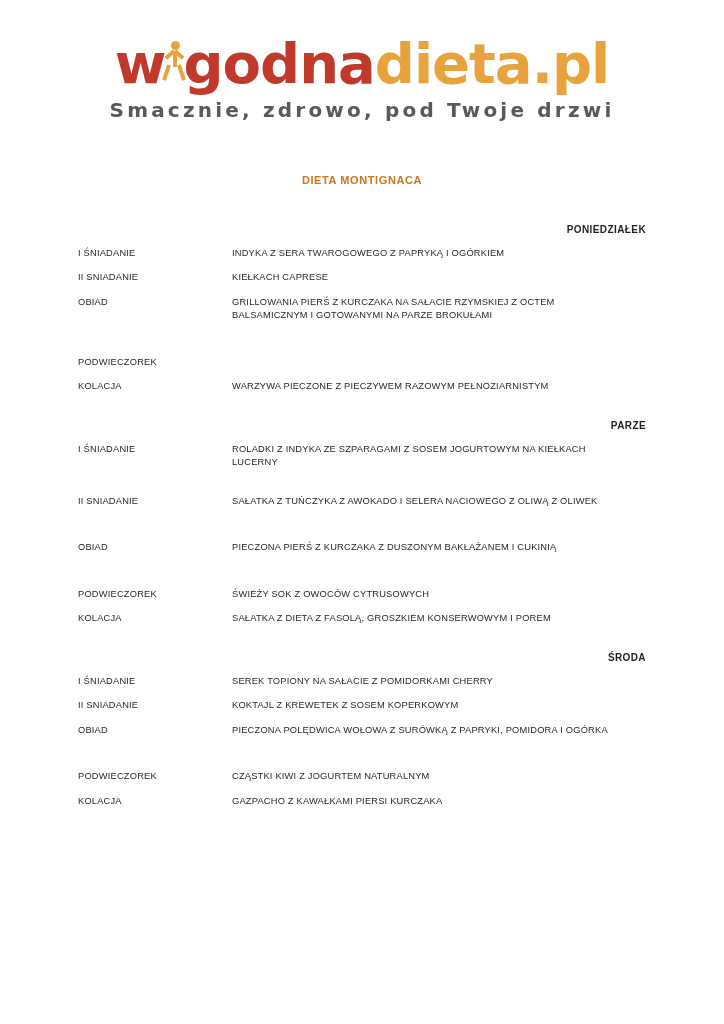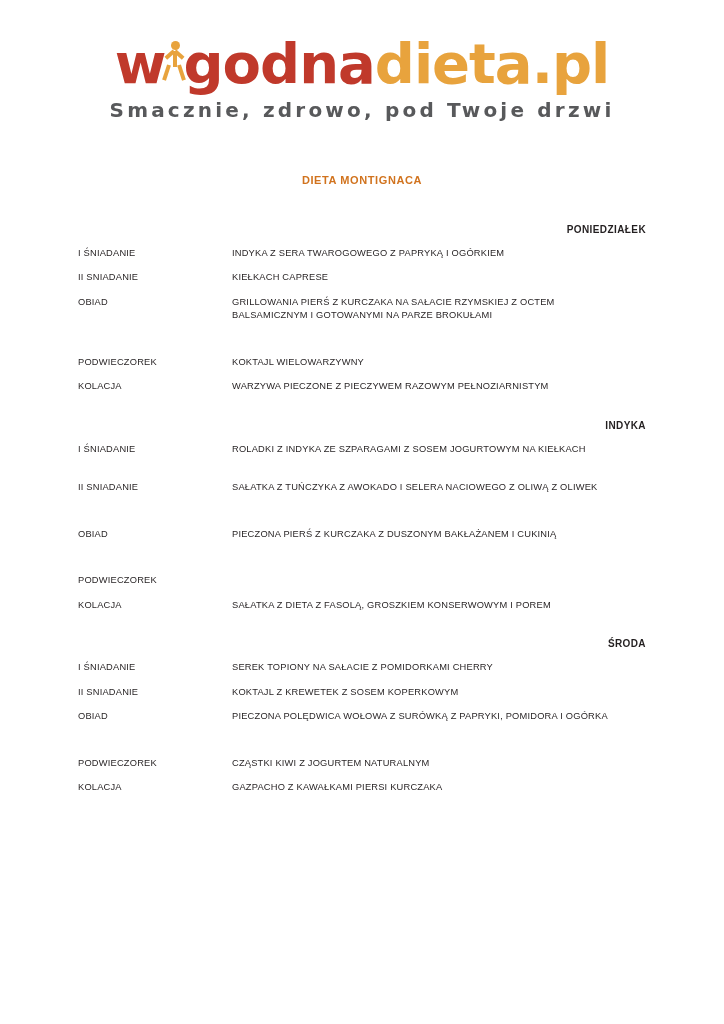--- a/index.html
+++ b/index.html
@@ -179,46 +179,46 @@
             <div class="meal-label">II SNIADANIE</div>
             <div class="meal-desc"><span>KIEŁKACH CAPRESE</span></div>
           </div>
           <div class="meal-row">
             <div class="meal-label">OBIAD</div>
             <div class="meal-desc"><span>GRILLOWANIA PIERŚ Z KURCZAKA NA SAŁACIE RZYMSKIEJ Z OCTEM</span><span class="line2">BALSAMICZNYM I GOTOWANYMI NA PARZE BROKUŁAMI</span></div>
           </div>
           <div class="spacer-md"></div>
           <div class="meal-row">
             <div class="meal-label">PODWIECZOREK</div>
-            <div class="meal-desc"><span>KOKTAJL WIELOWARZYWNY</span></div>
           </div>
           <div class="meal-row">
             <div class="meal-label">KOLACJA</div>
             <div class="meal-desc"><span>WARZYWA PIECZONE Z PIECZYWEM RAZOWYM PEŁNOZIARNISTYM</span></div>
           </div>
         </div>
         <div class="day-block">
-          <div class="day-title">INDYKA</div>
+          <div class="day-title">PARZE</div>
           <div class="meal-row">
             <div class="meal-label">I ŚNIADANIE</div>
-            <div class="meal-desc"><span>ROLADKI Z INDYKA ZE SZPARAGAMI Z SOSEM  JOGURTOWYM NA KIEŁKACH</span></div>
+            <div class="meal-desc"><span>ROLADKI Z INDYKA ZE SZPARAGAMI Z SOSEM  JOGURTOWYM NA KIEŁKACH</span><span class="line2">LUCERNY</span></div>
           </div>
           <div class="spacer-sm"></div>
           <div class="meal-row">
             <div class="meal-label">II SNIADANIE</div>
             <div class="meal-desc"><span>SAŁATKA Z TUŃCZYKA Z AWOKADO I SELERA NACIOWEGO Z OLIWĄ Z OLIWEK</span></div>
           </div>
           <div class="spacer-md"></div>
           <div class="meal-row">
             <div class="meal-label">OBIAD</div>
             <div class="meal-desc"><span>PIECZONA PIERŚ Z KURCZAKA Z DUSZONYM BAKŁAŻANEM I CUKINIĄ</span></div>
           </div>
           <div class="spacer-md"></div>
           <div class="meal-row">
             <div class="meal-label">PODWIECZOREK</div>
+            <div class="meal-desc"><span>ŚWIEŻY SOK Z OWOCÓW CYTRUSOWYCH</span></div>
           </div>
           <div class="meal-row">
             <div class="meal-label">KOLACJA</div>
             <div class="meal-desc"><span>SAŁATKA Z DIETA Z  FASOLĄ, GROSZKIEM KONSERWOWYM I POREM</span></div>
           </div>
         </div>
         <div class="day-block">
           <div class="day-title">ŚRODA</div>
           <div class="meal-row">
             <div class="meal-label">I ŚNIADANIE</div>

